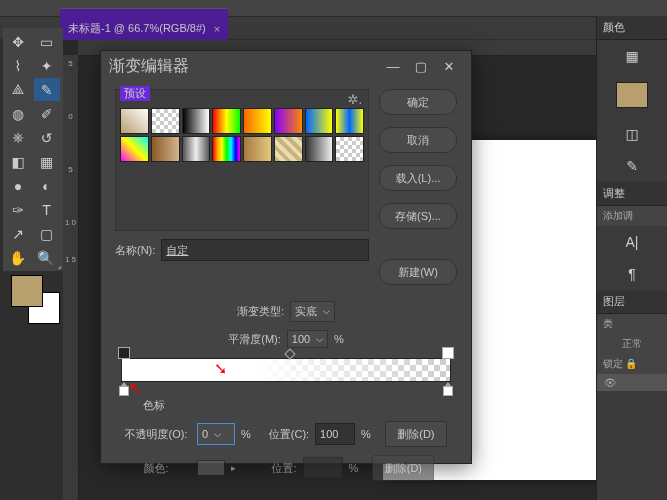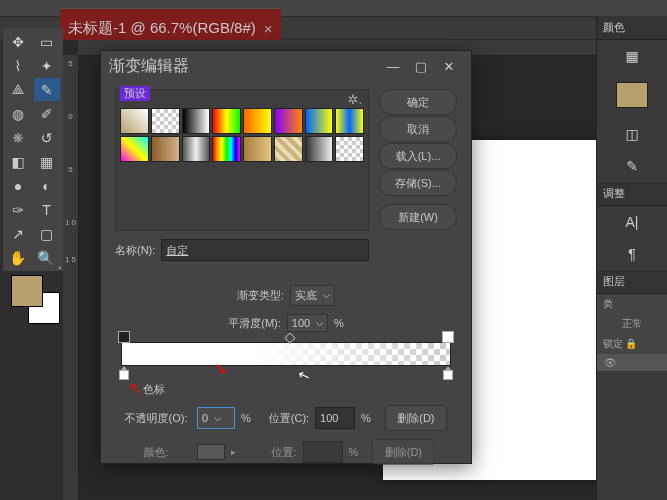--- a/index.html
+++ b/index.html
@@ -1,18 +1,18 @@
 <!DOCTYPE html>
 <html><head>
 <meta charset="utf-8">
 <style>
 body{margin:0;background:#2e2e2e;font-family:"Segoe UI",Arial,sans-serif;font-size:11px;color:#c8c8c8;width:667px;height:500px;overflow:hidden;position:relative}
 .menubar{height:16px;background:#444;border-bottom:1px solid #2a2a2a}
 .tab-bar{height:22px;background:#3a3a3a;padding-left:60px;display:flex;align-items:center}
-.doc-tab{background:#7f1d1d;height:22px;padding:9px 8px;display:flex;align-items:center;font-size:15px;border-top:1px solid #555}
+.doc-tab{background:#4c1d95;height:22px;padding:9px 8px;display:flex;align-items:center;font-size:11px;border-top:1px solid #555}
 .doc-tab .close{margin-left:8px;color:#aaa}
 .toolbox{position:absolute;left:3px;top:28px;width:56px;background:#444;padding:2px;display:grid;grid-template-columns:1fr 1fr;gap:1px}
 .tool{width:26px;height:23px;display:flex;align-items:center;justify-content:center;color:#ccc;font-size:14px;cursor:pointer}
 .tool.active{background:#2c5a8c}
 .tool-ind{position:absolute;bottom:2px;right:2px;width:0;height:0;border-right:3px solid #888;border-top:3px solid transparent}
 .swatches{position:absolute;left:3px;top:275px;width:56px;height:45px}
 .swatch-fg{position:absolute;left:8px;top:0;width:30px;height:30px;background:#b79f6e;border:1px solid #000}
 .swatch-bg{position:absolute;left:25px;top:17px;width:30px;height:30px;background:#fff;border:1px solid #000}
 .canvas-area{position:absolute;left:63px;top:40px;right:71px;bottom:0;background:#282828}
 .ruler-h{position:absolute;left:15px;right:0;top:0;height:15px;background:#3a3a3a;border-bottom:1px solid #222}
@@ -24,21 +24,21 @@
 .panel-icons{padding:6px;display:flex;flex-direction:column;gap:12px;align-items:center}
 .panel-icon{width:24px;height:20px;display:flex;align-items:center;justify-content:center;color:#ccc;font-size:14px;cursor:pointer}
 .color-swatch{width:30px;height:24px;background:#b79f6e;border:1px solid #222;margin:4px}
 .panel-sec{padding:3px 6px;font-size:10px;color:#aaa;background:#444}
 .dialog{position:absolute;left:100px;top:50px;width:370px;height:412px;background:#444;border:1px solid #222;box-shadow:0 4px 20px rgba(0,0,0,.5)}
 .dlg-titlebar{height:30px;display:flex;align-items:center;padding:0 8px;background:#444}
 .dlg-title{flex:1;font-size:16px}
 .dlg-btn{width:28px;height:20px;display:flex;align-items:center;justify-content:center;color:#ccc;cursor:pointer;font-size:13px}
 .dlg-body{padding:8px 14px;display:flex;gap:10px}
 .dlg-left{flex:1}
-.dlg-right{width:78px;display:flex;flex-direction:column;gap:1px}
+.dlg-right{width:78px;display:flex;flex-direction:column;gap:12px}
 .btn{height:24px;background:#4a4a4a;border:1px solid #333;border-radius:12px;display:flex;align-items:center;justify-content:center;font-size:11px;cursor:pointer}
 .preset-box{border:1px solid #333;background:#3e3e3e;padding:4px;height:132px;position:relative}
 .preset-lbl{position:absolute;top:-4px;left:4px;background:#6d28d9;padding:0 4px;font-size:11px}
 .gear{position:absolute;top:2px;right:6px;color:#aaa;font-size:13px;cursor:pointer}
 .preset-grid{display:grid;grid-template-columns:repeat(8,1fr);gap:2px;margin-top:14px}
 .preset{height:24px;border:1px solid #222}
 .row{display:flex;align-items:center;gap:6px;margin:8px 0;font-size:11px}
 .lbl{text-align:center}
 .input{background:#333;border:1px solid #222;color:#ccc;padding:2px 4px;font-size:11px;height:16px}
 .input.sel{border:1px solid #4a90d9}
@@ -108,20 +108,21 @@
 
 <div class="right-panels">
   <div class="panel-tab">颜色</div>
   <div class="panel-icons">
     <div class="panel-icon">▦</div>
     <div class="color-swatch"></div>
     <div class="panel-icon">◫</div>
     <div class="panel-icon">✎</div>
   </div>
   <div class="panel-tab">调整</div>
+  <div class="panel-sec">添加调</div>
   <div class="panel-icons">
     <div class="panel-icon">A|</div>
     <div class="panel-icon">¶</div>
   </div>
   <div class="panel-tab">图层</div>
   <div class="panel-sec"><span>类</span></div>
   <div class="panel-sec" style="text-align:center"><span>正常</span></div>
   <div class="panel-sec"><span>锁定</span> 🔒</div>
   <div class="panel-sec" style="background:#555"><span class="vis-icon">👁</span></div>
 </div>

